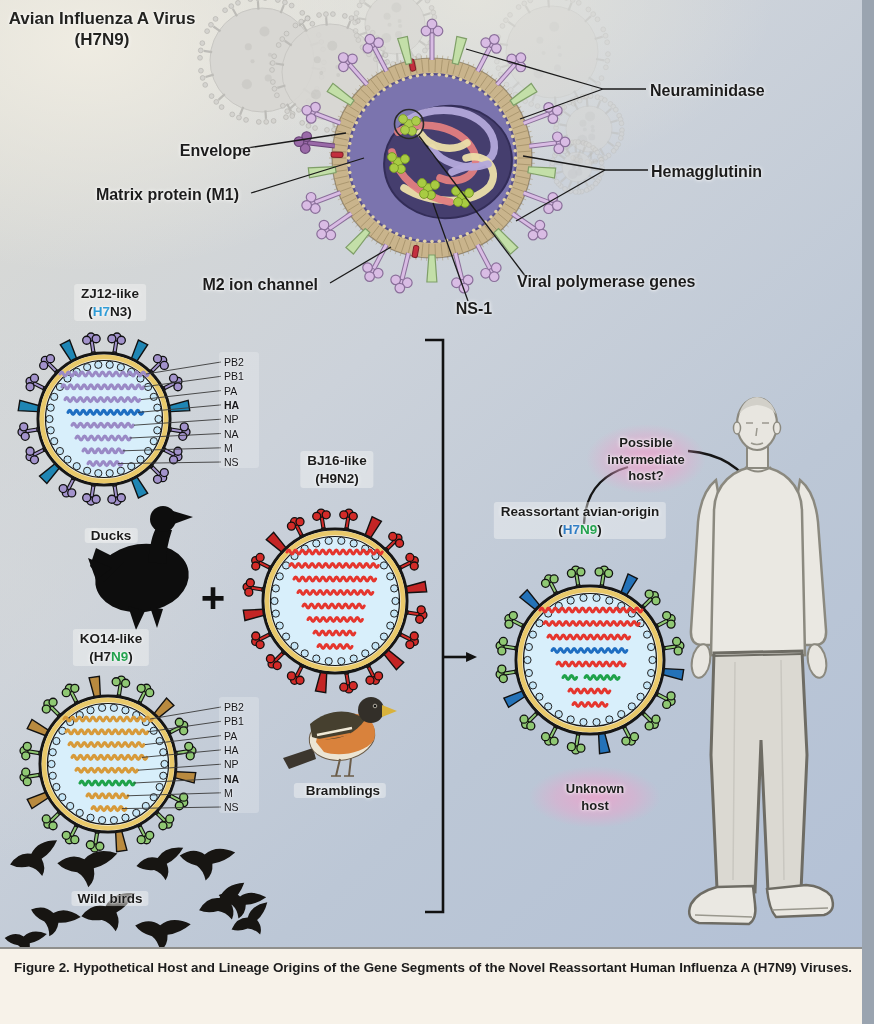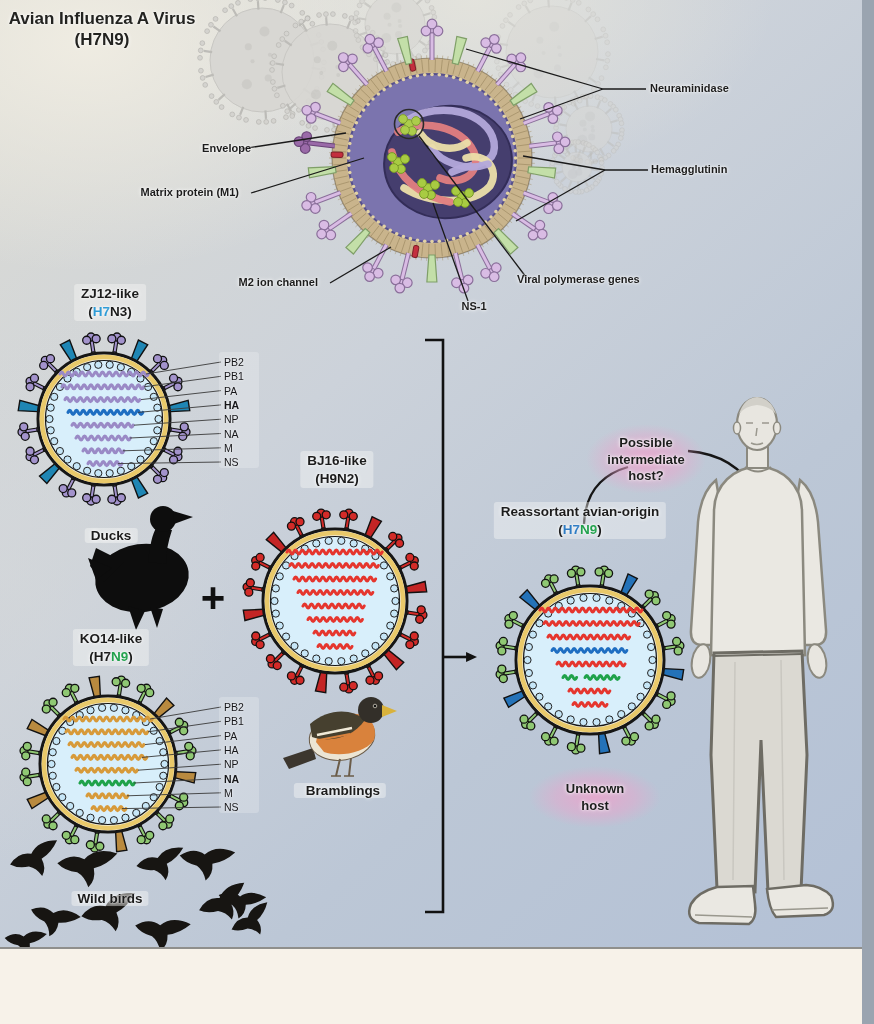--- a/index.html
+++ b/index.html
@@ -4,21 +4,21 @@
 <style>
   html,body{margin:0;padding:0;background:#9aa4b0;}
   #canvas{position:relative;width:862px;height:1024px;overflow:hidden;
     font-family:"Liberation Sans",sans-serif;
     background:
       radial-gradient(ellipse 620px 420px at 10% 4%, #efece2 0%, rgba(239,236,226,0) 55%),
       radial-gradient(ellipse 500px 300px at 55% 0%, rgba(230,229,221,.85) 0%, rgba(230,229,221,0) 60%),
       radial-gradient(ellipse 400px 500px at 0% 55%, rgba(213,216,218,.6) 0%, rgba(213,216,218,0) 60%),
       linear-gradient(138deg,#dddcd4 0%,#ccd2da 38%,#bcc7d6 66%,#b2c0d6 100%);}
   svg{position:absolute;left:0;top:0;}
-  .lbl{position:absolute;font-weight:700;color:#1c1c1c;font-size:11px;white-space:nowrap;
+  .lbl{position:absolute;font-weight:700;color:#1c1c1c;font-size:16px;white-space:nowrap;
        text-shadow:0 0 4px rgba(255,255,255,.95),0 0 2px rgba(255,255,255,.9);}
   .ctr{transform:translateX(-50%);text-align:center;}
   .rgt{text-align:right;}
   .title{font-size:17px;line-height:1.25;color:#232320;}
   .vname{font-size:13.5px;line-height:1.3;background:rgba(252,252,250,.38);border-radius:3px;padding:1px 7px;}
   .host-lbl{font-size:13.5px;background:rgba(252,252,250,.40);border-radius:3px;padding:0 6px;}
   .gene{position:absolute;left:224px;font-size:10.5px;font-weight:500;color:#17171a;white-space:nowrap;
         text-shadow:0 0 3px rgba(255,255,255,.9);}
   .gene.b{font-weight:800;}
   .plus{position:absolute;font-size:42px;font-weight:700;color:#101010;transform:translate(-50%,-50%);}
@@ -1568,14 +1568,15 @@
     <div>intermediate</div>
     <div>host?</div>
   </div>
   <div class="lbl bubble-txt ctr" style="left:595px;top:781px;">
     <div>Unknown</div>
     <div>host</div>
   </div>
 
 
   <div class="caption">
+    <p><span class="figred">Figure 2.</span> <span class="capbold">Hypothetical Host and Lineage Origins of the Gene Segments of the Novel Reassortant Human Influenza A (H7N9) Viruses.</span></p>
   </div>
 </div>
 
 </body></html>

